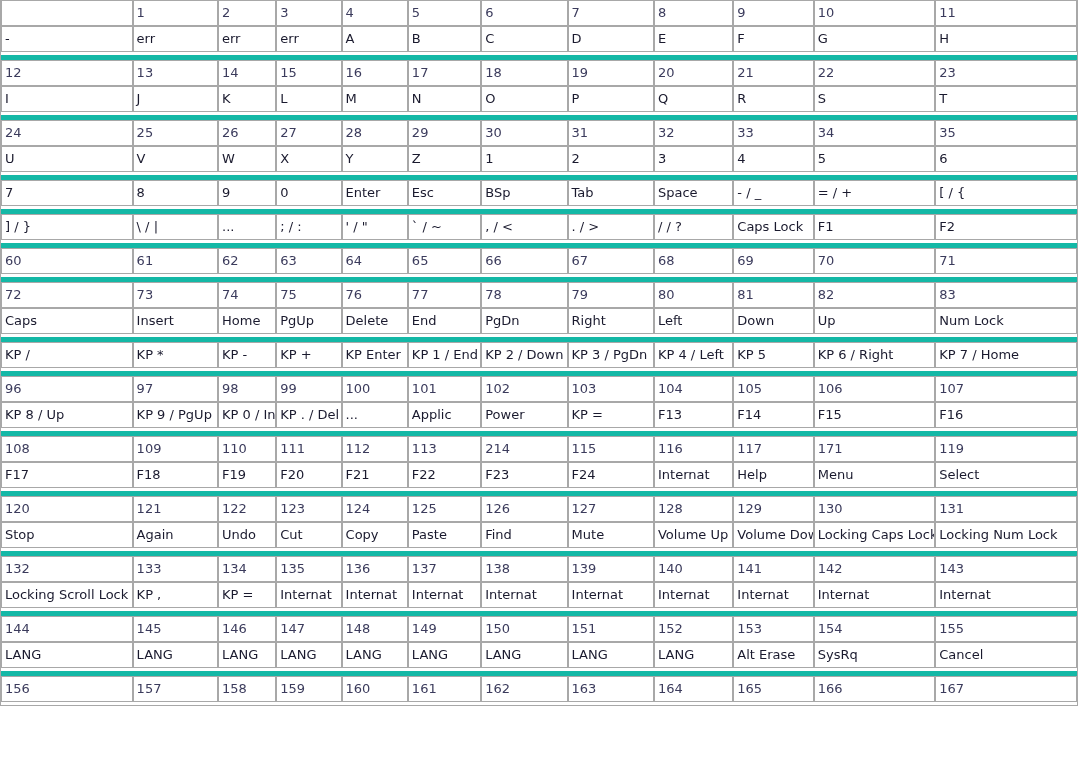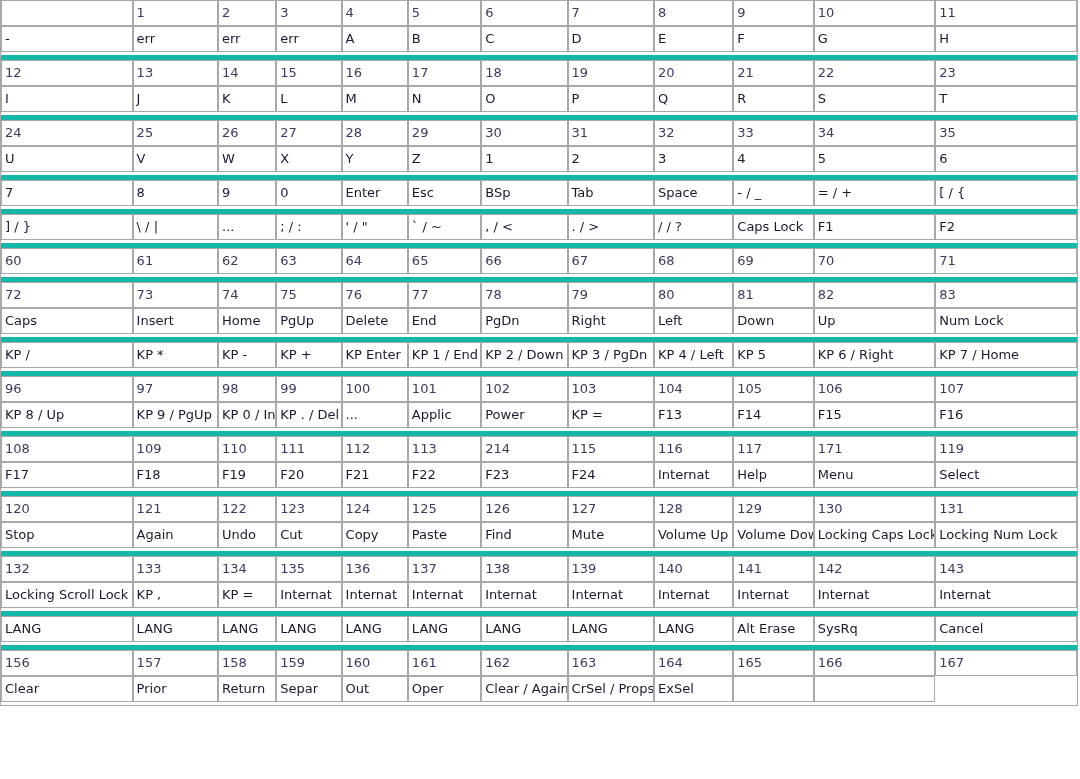--- a/index.html
+++ b/index.html
@@ -376,20 +376,34 @@
         <div class="cell lab c6">Internat</div>
         <div class="cell lab c7">Internat</div>
         <div class="cell lab c8">Internat</div>
         <div class="cell lab c9">Internat</div>
         <div class="cell lab c10">Internat</div>
         <div class="cell lab c11">Internat</div>
       </div>
     </div>
     <div class="block">
       <div class="block-row">
+        <div class="cell num c0">144</div>
+        <div class="cell num c1">145</div>
+        <div class="cell num c2">146</div>
+        <div class="cell num c3">147</div>
+        <div class="cell num c4">148</div>
+        <div class="cell num c5">149</div>
+        <div class="cell num c6">150</div>
+        <div class="cell num c7">151</div>
+        <div class="cell num c8">152</div>
+        <div class="cell num c9">153</div>
+        <div class="cell num c10">154</div>
+        <div class="cell num c11">155</div>
+      </div>
+      <div class="block-row">
         <div class="cell lab c0">LANG</div>
         <div class="cell lab c1">LANG</div>
         <div class="cell lab c2">LANG</div>
         <div class="cell lab c3">LANG</div>
         <div class="cell lab c4">LANG</div>
         <div class="cell lab c5">LANG</div>
         <div class="cell lab c6">LANG</div>
         <div class="cell lab c7">LANG</div>
         <div class="cell lab c8">LANG</div>
         <div class="cell lab c9">Alt Erase</div>
@@ -405,28 +419,14 @@
         <div class="cell num c3">159</div>
         <div class="cell num c4">160</div>
         <div class="cell num c5">161</div>
         <div class="cell num c6">162</div>
         <div class="cell num c7">163</div>
         <div class="cell num c8">164</div>
         <div class="cell num c9">165</div>
         <div class="cell num c10">166</div>
         <div class="cell num c11">167</div>
       </div>
-      <div class="block-row">
-        <div class="cell lab c0">Clear</div>
-        <div class="cell lab c1">Prior</div>
-        <div class="cell lab c2">Return</div>
-        <div class="cell lab c3">Separ</div>
-        <div class="cell lab c4">Out</div>
-        <div class="cell lab c5">Oper</div>
-        <div class="cell lab c6">Clear / Again</div>
-        <div class="cell lab c7">CrSel / Props</div>
-        <div class="cell lab c8">ExSel</div>
-        <div class="cell lab c9 blank"></div>
-        <div class="cell lab c10 blank"></div>
-        <div class="cell void c11"></div>
-      </div>
     </div>
   </div>
 
 </body></html>

